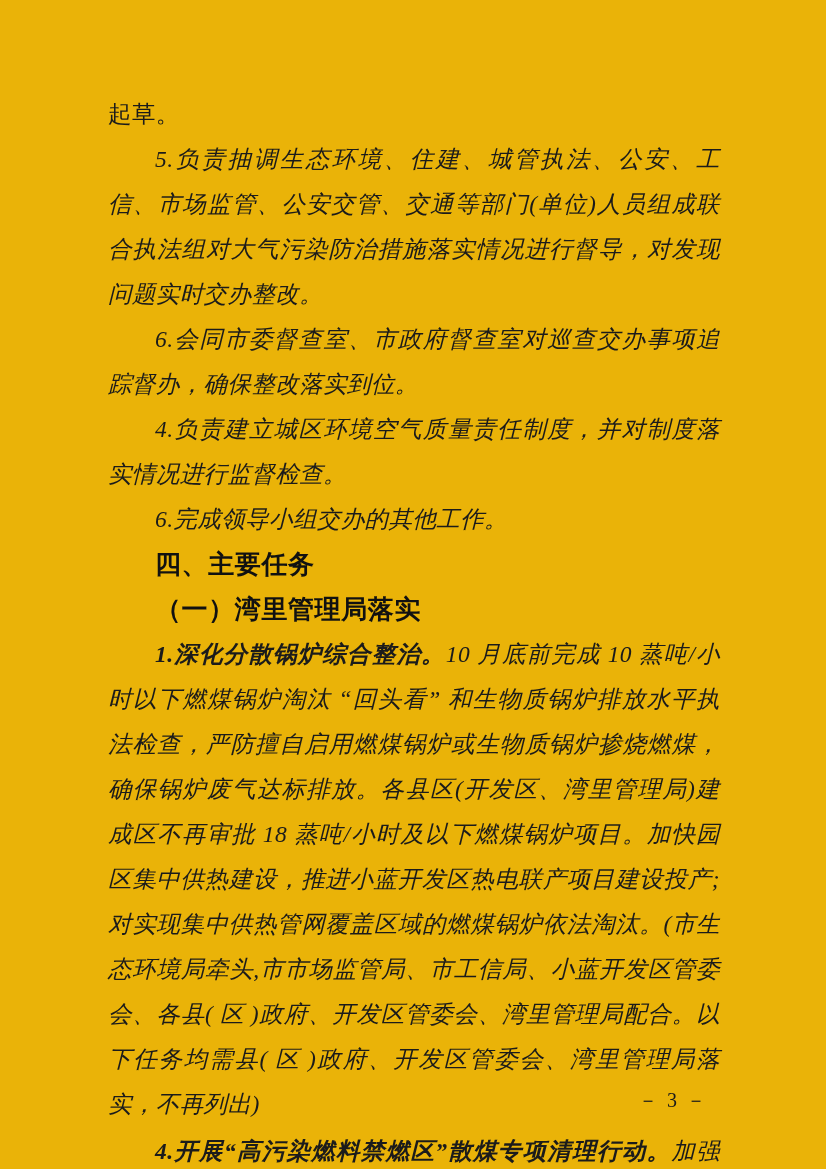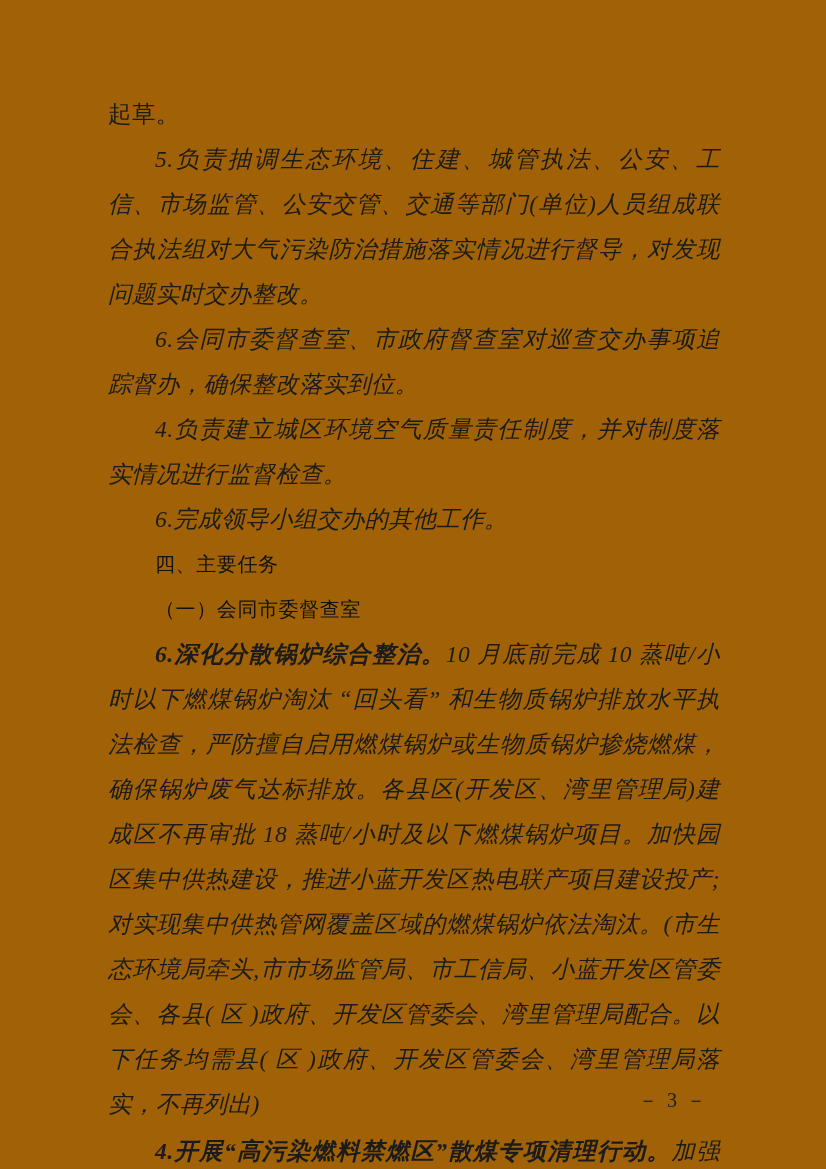--- a/index.html
+++ b/index.html
@@ -4,21 +4,21 @@
 <style>
   html, body {
     margin: 0;
     padding: 0;
     background: #f0f0ee;
   }
   .page {
     position: relative;
     width: 826px;
     height: 1169px;
-    background: #a16207;
+    background: #eab308;
     margin: 0 auto;
     overflow: hidden;
     box-sizing: border-box;
   }
   .doc-body {
     position: absolute;
     left: 108px;
     top: 92px;
     width: 612px;
   }
@@ -37,23 +37,23 @@
     font-style: italic;
   }
   .noindent {
     text-indent: 0;
   }
   .bold {
     font-weight: bold;
   }
   .heading {
     font-family: "Liberation Serif", "DejaVu Serif", serif;
-    font-size: 20px;
+    font-size: 26px;
     line-height: 45px;
-    font-weight: normal;
+    font-weight: bold;
     color: #111111;
     text-indent: 47px;
     margin: 0;
     letter-spacing: 0.6px;
   }
   .gap-small {
     height: 2px;
   }
   .footer {
     position: absolute;
@@ -82,23 +82,23 @@
     <p class="para indent2">5.负责抽调生态环境、住建、城管执法、公安、工信、市场监管、公安交管、交通等部门(单位)人员组成联合执法组对大气污染防治措施落实情况进行督导，对发现问题实时交办整改。</p>
 
     <p class="para indent2">6.会同市委督查室、市政府督查室对巡查交办事项追踪督办，确保整改落实到位。</p>
 
     <p class="para indent2">4.负责建立城区环境空气质量责任制度，并对制度落实情况进行监督检查。</p>
 
     <p class="para indent2">6.完成领导小组交办的其他工作。</p>
 
     <p class="heading">四、主要任务</p>
 
-    <p class="heading">（一）会同市委督查室</p>
+    <p class="heading">（一）湾里管理局落实</p>
 
-    <p class="para indent2"><span class="bold">6.深化分散锅炉综合整治。</span><span>10 月底前完成 10 蒸吨/小时以下燃煤锅炉淘汰 “回头看” 和生物质锅炉排放水平执法检查，严防擅自启用燃煤锅炉或生物质锅炉掺烧燃煤，确保锅炉废气达标排放。各县区(开发区、湾里管理局)建成区不再审批 18 蒸吨/小时及以下燃煤锅炉项目。加快园区集中供热建设，推进小蓝开发区热电联产项目建设投产;对实现集中供热管网覆盖区域的燃煤锅炉依法淘汰。(市生态环境局牵头,市市场监管局、市工信局、小蓝开发区管委会、各县( 区 )政府、开发区管委会、湾里管理局配合。以下任务均需县( 区 )政府、开发区管委会、湾里管理局落实，不再列出)</span></p>
+    <p class="para indent2"><span class="bold">1.深化分散锅炉综合整治。</span><span>10 月底前完成 10 蒸吨/小时以下燃煤锅炉淘汰 “回头看” 和生物质锅炉排放水平执法检查，严防擅自启用燃煤锅炉或生物质锅炉掺烧燃煤，确保锅炉废气达标排放。各县区(开发区、湾里管理局)建成区不再审批 18 蒸吨/小时及以下燃煤锅炉项目。加快园区集中供热建设，推进小蓝开发区热电联产项目建设投产;对实现集中供热管网覆盖区域的燃煤锅炉依法淘汰。(市生态环境局牵头,市市场监管局、市工信局、小蓝开发区管委会、各县( 区 )政府、开发区管委会、湾里管理局配合。以下任务均需县( 区 )政府、开发区管委会、湾里管理局落实，不再列出)</span></p>
 
     <div class="gap-small"></div>
 
     <p class="para indent2"><span class="bold">4.开展“高污染燃料禁燃区”散煤专项清理行动。</span><span>加强已划定 “高污染燃料禁燃区” 的管理，持续开展排查检查,</span></p>
 
   </div>
 
   <div class="footer">
     <span class="footer-inner">－ 3 －</span>
   </div>

